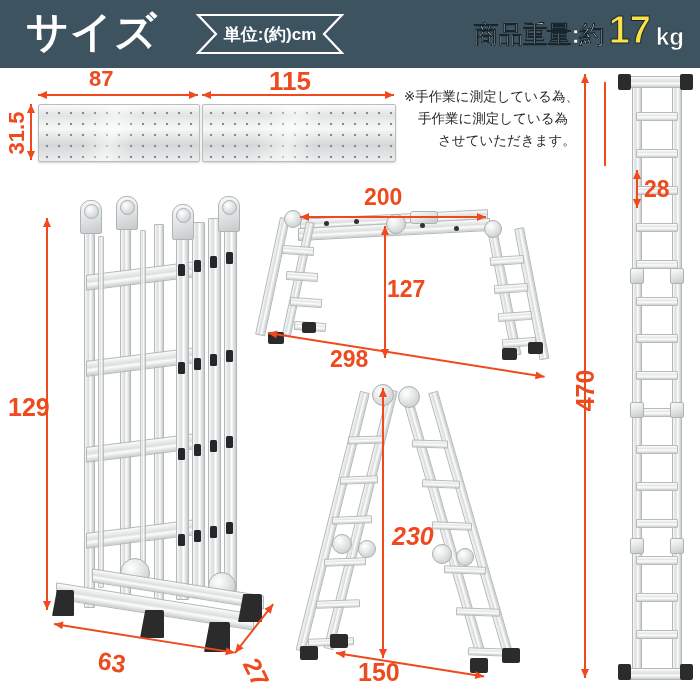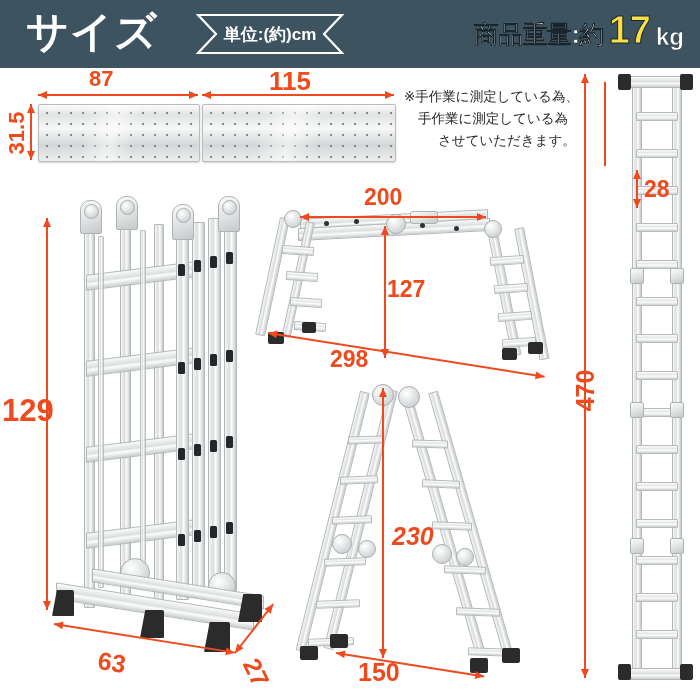--- a/index.html
+++ b/index.html
@@ -291,21 +291,21 @@
     <div class="foot" style="left:104px; top:420px; width:24px; height:28px; clip-path:polygon(22% 0,100% 0,100% 100%,0 100%);"></div>
     <div class="foot" style="left:168px; top:432px; width:26px; height:30px; clip-path:polygon(22% 0,100% 0,100% 100%,0 100%);"></div>
     <div class="foot" style="left:202px; top:404px; width:24px; height:28px; clip-path:polygon(22% 0,100% 0,100% 100%,0 100%);"></div>
   </div>
 
   <div class="arrow-v" style="left:42px; top:218px; width:10px; height:392px;">
     <div class="bar"></div>
       <div class="hd t"></div>
       <div class="hd b"></div>
   </div>
-  <div class="dim" style="left:2px; top:395px; font-size:31px;">129</div>
+  <div class="dim" style="left:8px; top:395px; font-size:25px;">129</div>
 
   <div class="arrow-d" style="left:54px; top:619px; width:183px; height:10px; transform:rotate(9deg);">
     <div class="bar"></div>
       <div class="hd l"></div>
       <div class="hd r"></div>
   </div>
   <div class="dim" style="left:98px; top:650px; font-size:25px; transform:rotate(9deg);">63</div>
 
   <div class="arrow-d" style="left:235px; top:648px; width:62px; height:10px; transform:rotate(-52deg);">
     <div class="bar"></div>

